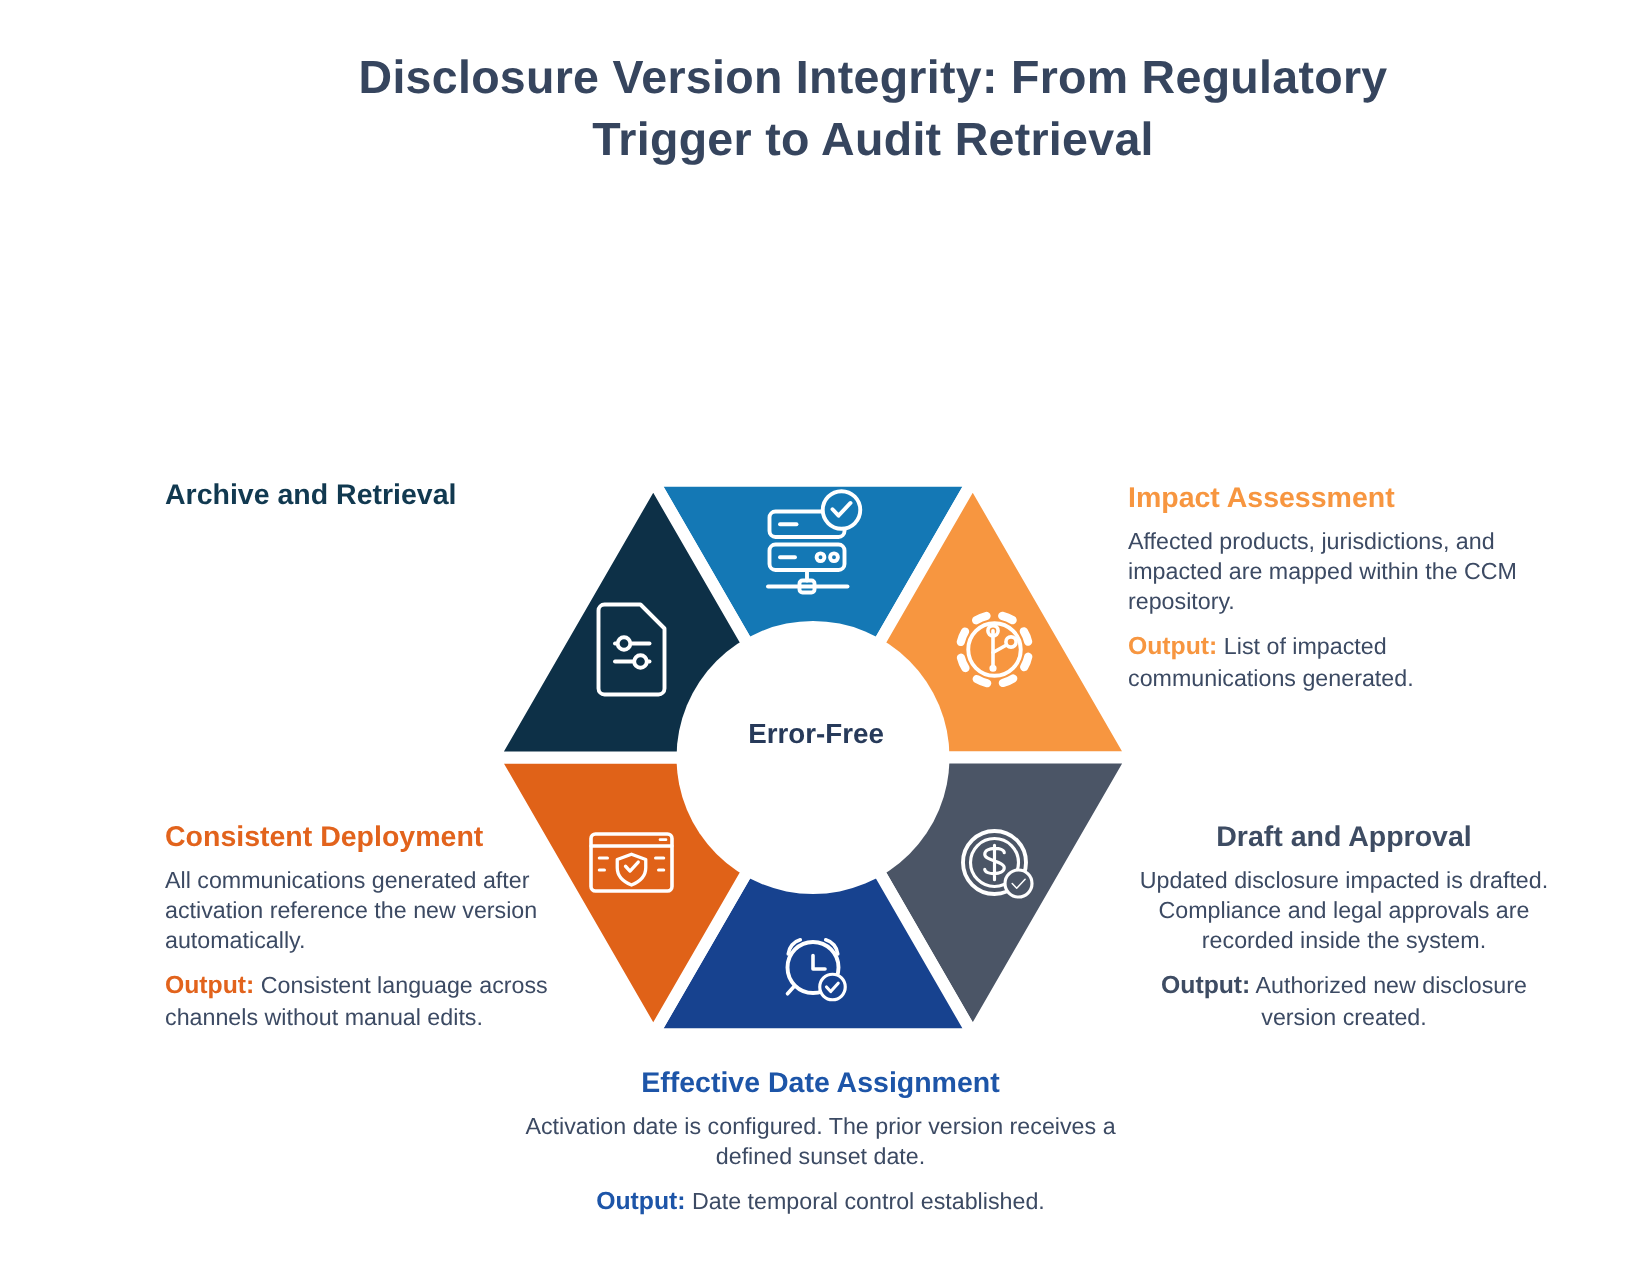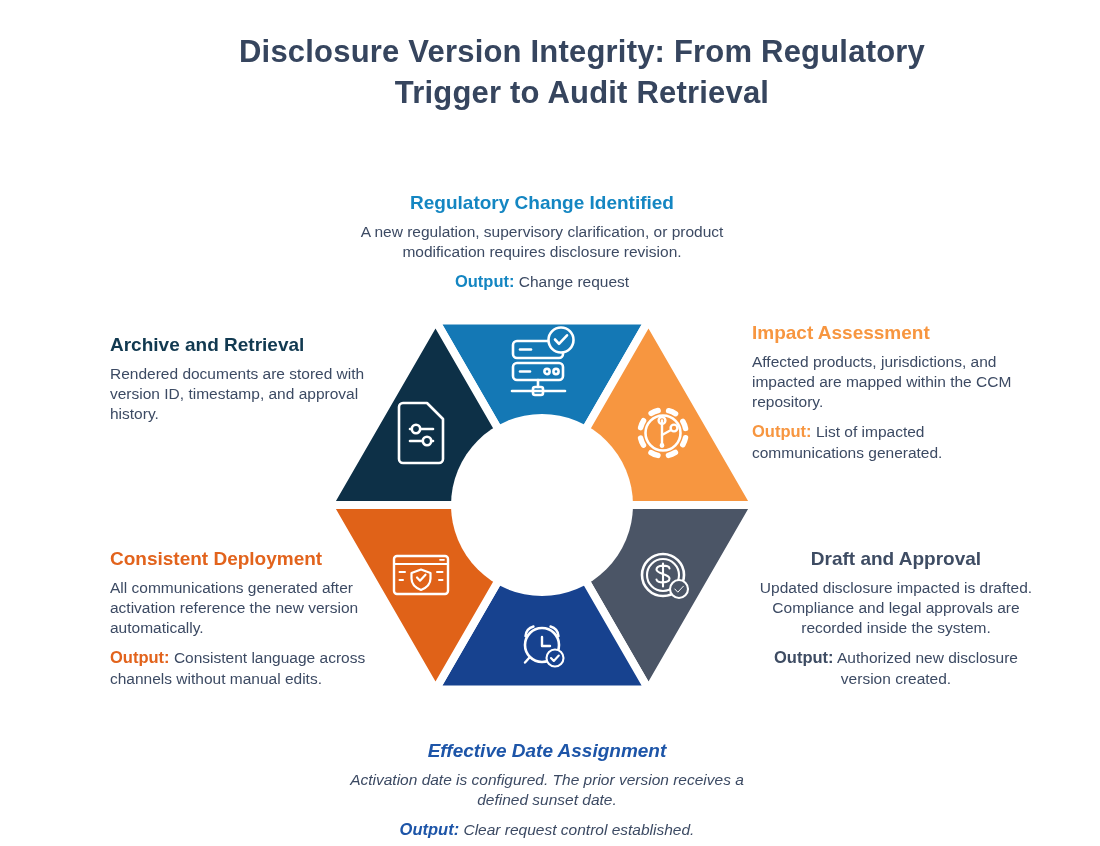--- a/index.html
+++ b/index.html
@@ -13,50 +13,42 @@
   }
   .stage-block{position:absolute;}
   .stage-block .stage-title{font-size:19px;font-weight:800;margin:0 0 7px 0;line-height:1.2;}
   .stage-block .stage-body{font-size:15.5px;font-weight:500;color:#3c4a63;line-height:1.3;}
   .stage-block .stage-output{font-size:15.5px;font-weight:500;color:#3c4a63;line-height:1.3;margin-top:9px;}
   .stage-block .output-label{font-weight:800;font-size:16.5px;}
   .center-align{text-align:center;}
   .pos-top{left:290px;top:192px;width:440px;}
   .pos-right-upper{left:720px;top:322px;width:272px;}
   .pos-right-lower{left:718px;top:548px;width:292px;text-align:center;}
-  .pos-bottom{left:300px;top:740px;width:430px;font-style:italic;}
+  .pos-bottom{left:300px;top:712px;width:430px;}
   .pos-left-lower{left:78px;top:548px;width:300px;}
-  .pos-left-upper{left:78px;top:334px;width:256px;}
+  .pos-left-upper{left:78px;top:320px;width:256px;}
   .accent-skyblue{color:#1486c2;}
   .accent-orange-light{color:#f79640;}
   .accent-slate{color:#3e4c63;}
   .accent-royal{color:#1d55a8;}
   .accent-orange-deep{color:#e2631c;}
   .accent-navy{color:#113950;}
   .hexagon-wrap{position:absolute;left:278px;top:298px;width:464px;height:414px;}
   .center-label{
     position:absolute;left:412px;top:477px;width:200px;text-align:center;
     font-size:18.5px;font-weight:800;color:#273a5a;line-height:1.3;
   }
 </style>
 </head>
 <body>
 
 <div class="canvas">
 
   <div class="title">Disclosure Version Integrity: From Regulatory Trigger to Audit Retrieval</div>
 
-  <div class="stage-block pos-top center-align">
-    <div class="stage-title accent-skyblue">Regulatory Change Identified</div>
-    <div class="stage-body">A new regulation, supervisory clarification, or product modification requires disclosure revision.</div>
-    <div class="stage-output">
-      <span class="output-label accent-skyblue">Output:</span>
-      <span>Change request</span>
-    </div>
-  </div>
 
   <div class="stage-block pos-right-upper">
     <div class="stage-title accent-orange-light">Impact Assessment</div>
     <div class="stage-body">Affected products, jurisdictions, and impacted are mapped within the CCM repository.</div>
     <div class="stage-output">
       <span class="output-label accent-orange-light">Output:</span>
       <span>List of impacted communications generated.</span>
     </div>
   </div>
 
@@ -67,36 +59,35 @@
       <span class="output-label accent-slate">Output:</span>
       <span>Authorized new disclosure version created.</span>
     </div>
   </div>
 
   <div class="stage-block pos-bottom center-align">
     <div class="stage-title accent-royal">Effective Date Assignment</div>
     <div class="stage-body">Activation date is configured. The prior version receives a defined sunset date.</div>
     <div class="stage-output">
       <span class="output-label accent-royal">Output:</span>
-      <span>Clear request control established.</span>
+      <span>Date temporal control established.</span>
     </div>
   </div>
 
   <div class="stage-block pos-left-lower">
     <div class="stage-title accent-orange-deep">Consistent Deployment</div>
     <div class="stage-body">All communications generated after activation reference the new version automatically.</div>
     <div class="stage-output">
       <span class="output-label accent-orange-deep">Output:</span>
       <span>Consistent language across channels without manual edits.</span>
     </div>
   </div>
 
   <div class="stage-block pos-left-upper">
     <div class="stage-title accent-navy">Archive and Retrieval</div>
-    <div class="stage-body">Rendered documents are stored with version ID, timestamp, and approval history.</div>
   </div>
 
   <div class="hexagon-wrap">
     <svg width="464" height="414" viewBox="0 0 464 414" xmlns="http://www.w3.org/2000/svg">
       <g stroke="#ffffff" stroke-width="8" stroke-linejoin="round">
         <polygon points="232,207 125.5,22.5 338.5,22.5" fill="#1478b5"></polygon>
         <polygon points="232,207 338.5,22.5 445,207" fill="#f79640"></polygon>
         <polygon points="232,207 445,207 338.5,391.5" fill="#4b5566"></polygon>
         <polygon points="232,207 338.5,391.5 125.5,391.5" fill="#17428f"></polygon>
         <polygon points="232,207 125.5,391.5 19,207" fill="#e06218"></polygon>
@@ -163,15 +154,16 @@
         <circle cx="-5" cy="-4" r="4.2" fill="#0d3047"></circle>
         <line x1="-11" y1="8" x2="12" y2="8"></line>
         <circle cx="6" cy="8" r="4.2" fill="#0d3047"></circle>
       </g>
 
       <circle cx="232" cy="207" r="91" fill="#ffffff"></circle>
     </svg>
   </div>
 
   <div class="center-label">
+    <div>Error-Free</div>
   </div>
 
 </div>
 
 </body></html>

